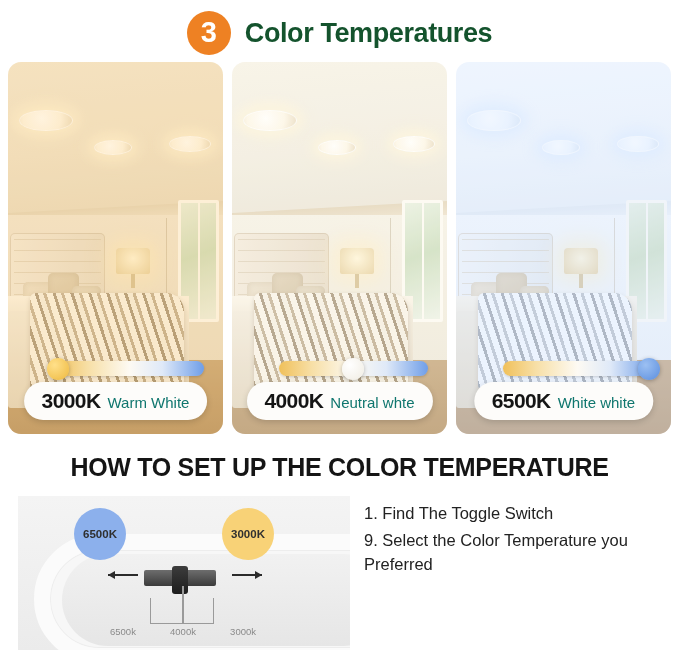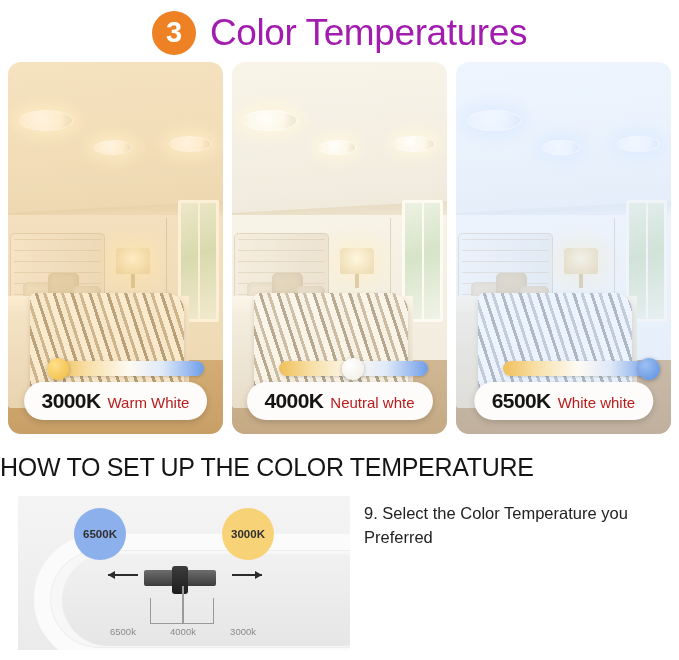--- a/index.html
+++ b/index.html
@@ -31,24 +31,24 @@
     color: #ffffff;
     font-size: 29px;
     font-weight: bold;
     display: flex;
     align-items: center;
     justify-content: center;
     line-height: 1;
     padding-bottom: 2px;
   }
   .header-title {
-    font-size: 37px;
-    font-weight: normal;
+    font-size: 27px;
+    font-weight: bold;
     letter-spacing: -0.4px;
-    color: #a21caf;
+    color: #14532d;
   }
 
   
   .panels {
     display: flex;
     gap: 9px;
     padding: 0 8px;
     height: 372px;
   }
   .panel {
@@ -239,28 +239,28 @@
     box-shadow: 0 2px 6px rgba(0,0,0,.16);
   }
   .kelvin {
     font-size: 21px;
     font-weight: bold;
     letter-spacing: -0.6px;
     color: #141414;
   }
   .temp-name {
     font-size: 15px;
-    color: #b91c1c;
+    color: #0f766e;
   }
 
   
   .howto-title {
-    text-align: left;
+    text-align: center;
     font-size: 25px;
-    font-weight: normal;
+    font-weight: bold;
     letter-spacing: -0.3px;
     color: #151515;
     margin-top: 19px;
   }
 
   .howto-body {
     display: flex;
     gap: 14px;
     padding: 14px 18px 0 18px;
     height: 168px;
@@ -516,15 +516,16 @@
       <div class="bracket"></div>
       <div class="tick-row">
         <span>6500k</span>
         <span>4000k</span>
         <span>3000k</span>
       </div>
     </div>
   </div>
 
   <div class="howto-text">
+    <div class="step">1. Find The Toggle Switch</div>
     <div class="step">9. Select the Color Temperature you Preferred</div>
   </div>
 </div>
 
 </body></html>

